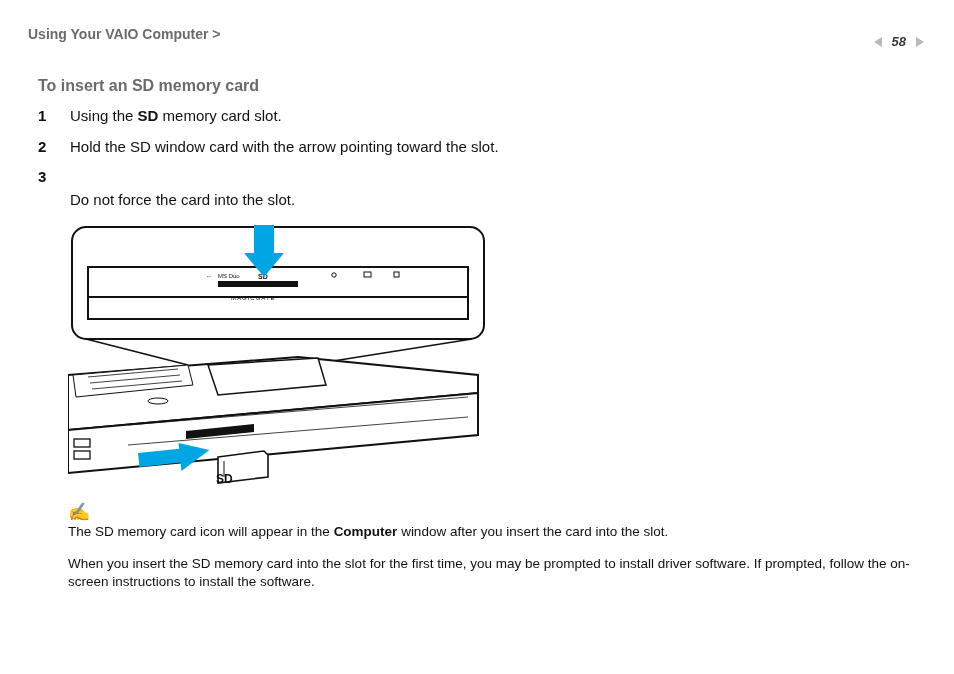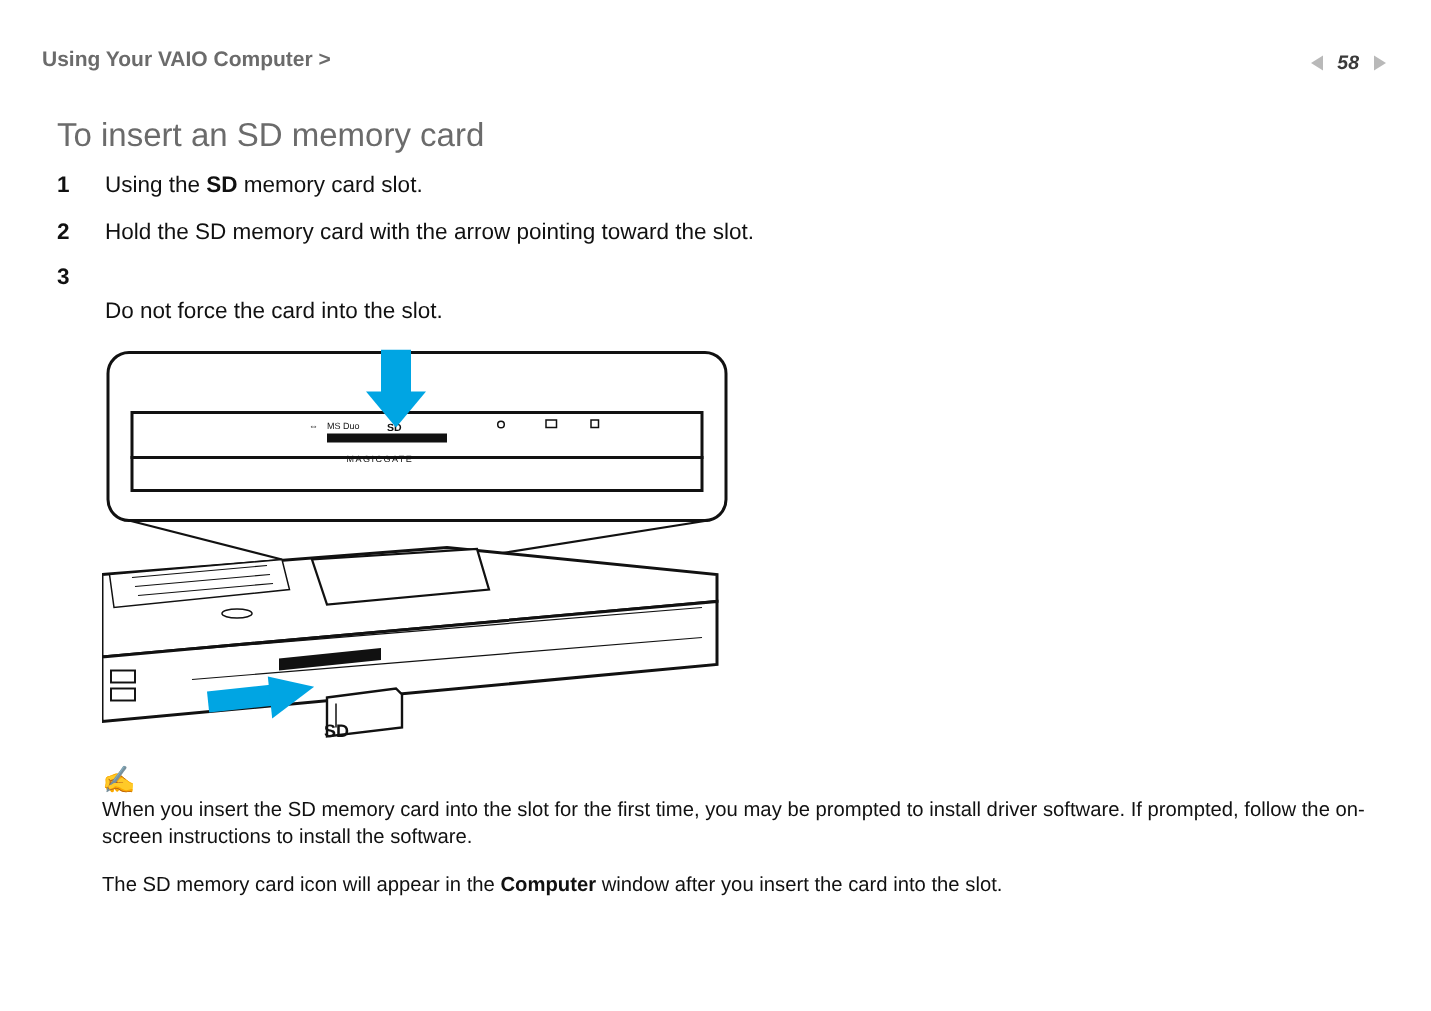--- a/index.html
+++ b/index.html
@@ -15,21 +15,21 @@
   .page {
     position: relative;
     width: 954px;
     height: 674px;
     box-sizing: border-box;
     padding: 20px 28px 0 28px;
   }
   .header {
     display: flex;
     justify-content: space-between;
-    align-items: flex-end;
+    align-items: center;
   }
   .breadcrumb {
     color: #6b6b6b;
     font-weight: 700;
     font-size: 14px;
     line-height: 1.35;
   }
   .breadcrumb .line1::after {
     content: " >";
   }
@@ -50,22 +50,22 @@
     height: 14px;
     display: inline-flex;
     align-items: center;
   }
   .arrow-btn svg { display: block; }
   .body {
     margin-top: 28px;
     padding-left: 10px;
   }
   h2.section-title {
-    font-weight: 400;
-    font-size: 22px;
+    font-weight: 700;
+    font-size: 16px;
     color: #6b6b6b;
     margin: 0 0 10px 0;
   }
   ol.steps {
     margin: 0 0 14px 0;
     padding-left: 0;
     list-style: none;
   }
   ol.steps li {
     display: flex;
@@ -132,21 +132,21 @@
     <ol class="steps">
       <li>
         <span class="num">1</span>
         <span class="txt">
           <span>Using the </span><b>SD</b><span> memory card slot.</span>
         </span>
       </li>
       <li>
         <span class="num">2</span>
         <span class="txt">
-          <span>Hold the SD memory card with the arrow pointing toward the slot.</span>
+          <span>Hold the SD window card with the arrow pointing toward the slot.</span>
         </span>
       </li>
       <li>
         <span class="num">3</span>
         <span class="txt">
           <br>
           <span>Do not force the card into the slot.</span>
         </span>
       </li>
     </ol>
@@ -211,21 +211,21 @@
           <rect x="70" y="228" width="44" height="14" fill="#00a5e3" transform="rotate(-6 70 228)"></rect>
           <polygon points="112,218 112,246 142,228" fill="#00a5e3" transform="rotate(-6 112 232)"></polygon>
         </g>
         <text x="148" y="258" font-size="12" font-weight="700" font-family="Arial" fill="#111">SD</text>
       </svg>
     </div>
 
     <div class="note-block">
       <div class="note-icon">✍</div>
       <p class="note-text">
+        <span>The SD memory card icon will appear in the </span><b>Computer</b><span> window after you insert the card into the slot.</span>
+      </p>
+      <p class="note-text">
         <span>When you insert the SD memory card into the slot for the first time, you may be prompted to install driver software. If prompted, follow the on-screen instructions to install the software.</span>
       </p>
-      <p class="note-text">
-        <span>The SD memory card icon will appear in the </span><b>Computer</b><span> window after you insert the card into the slot.</span>
-      </p>
     </div>
 
   </div>
 </div>
 
 </body></html>

